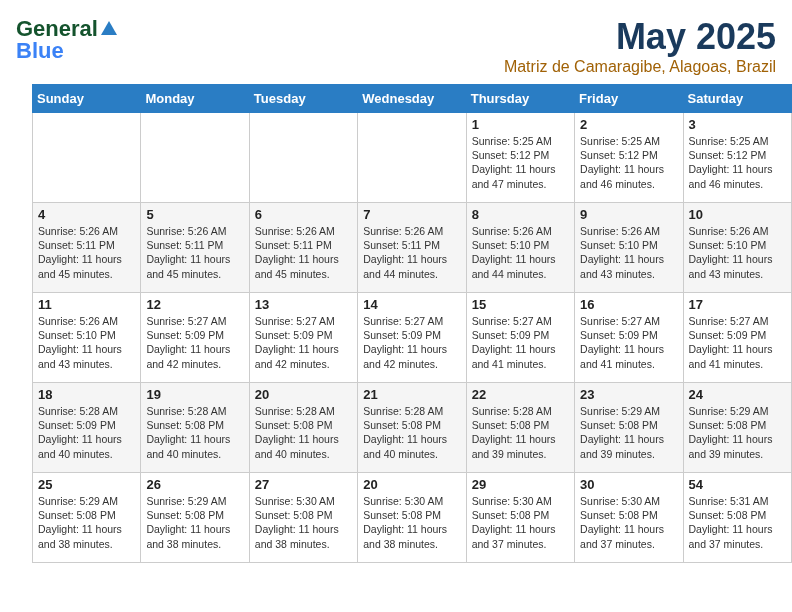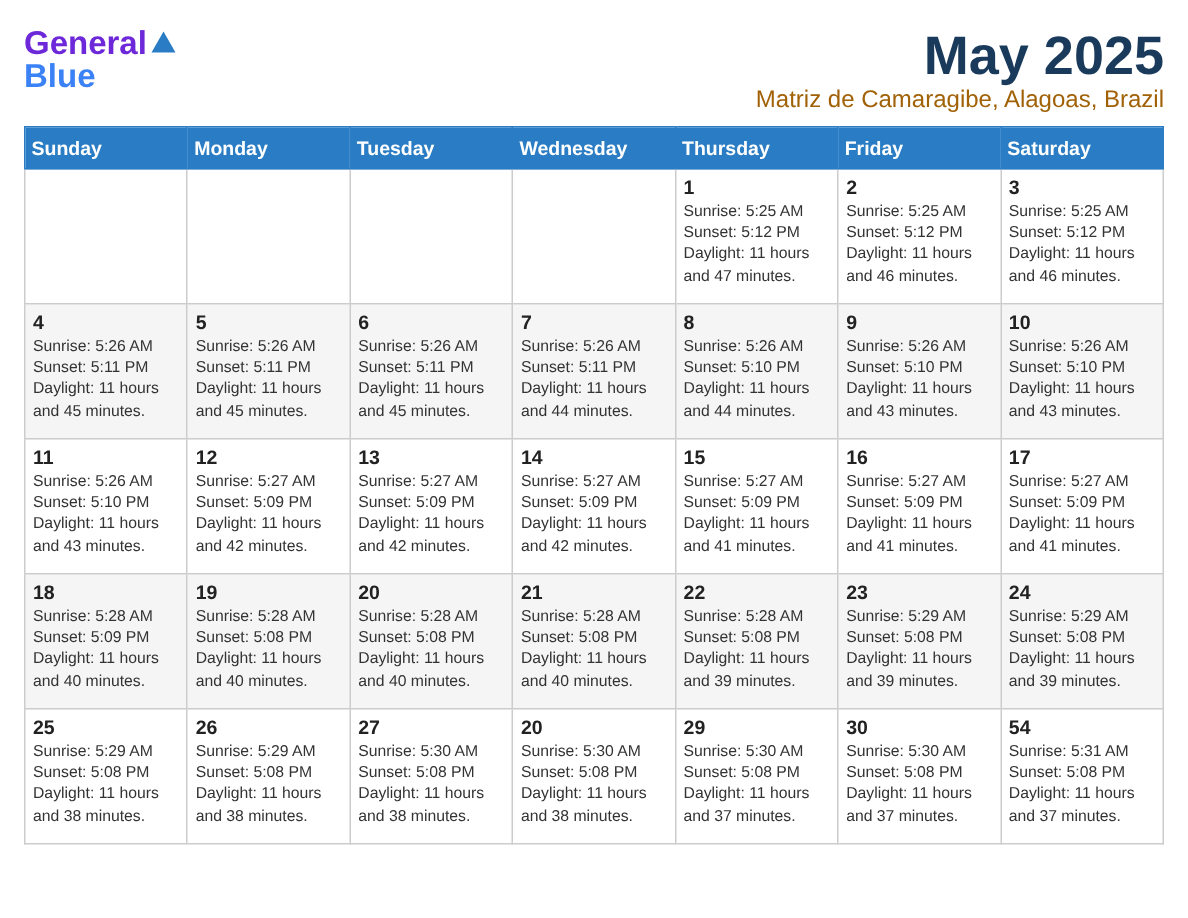--- a/index.html
+++ b/index.html
@@ -30,20 +30,21 @@
       color: #1a3a5c;
     }
     .subtitle {
       font-size: 16px;
       color: #a16207;
     }
     table {
       width: 100%;
       border-collapse: collapse;
       table-layout: fixed;
+      margin-left: 16px;
     }
     thead tr th {
       background: #2a7dc4;
       color: #fff;
       font-size: 13px;
       font-weight: bold;
       padding: 6px 4px;
       text-align: left;
       border: 1px solid #2a7dc4;
     }
@@ -72,21 +73,21 @@
     .empty-cell {
       background: #fff !important;
     }
   </style>
 </head>
 <body>
 
 <div class="header">
   <div class="logo">
     <div style="display:flex;align-items:center;">
-      <span style="font-size:22px;font-weight:bold;color:#6d28d9;">General</span>
+      <span style="font-size:22px;font-weight:bold;color:#14532d;">General</span>
       <svg width="18" height="18" viewBox="0 0 18 18" style="margin-left:2px;margin-bottom:2px;">
         <polygon points="9,2 17,16 1,16" fill="#2a7dc4"></polygon>
       </svg>
     </div>
     <span style="font-size:22px;font-weight:bold;color:#3b82f6;margin-top:-4px;">Blue</span>
   </div>
   <div class="title-block">
     <div class="month-title">May 2025</div>
     <div class="subtitle">Matriz de Camaragibe, Alagoas, Brazil</div>
   </div>

